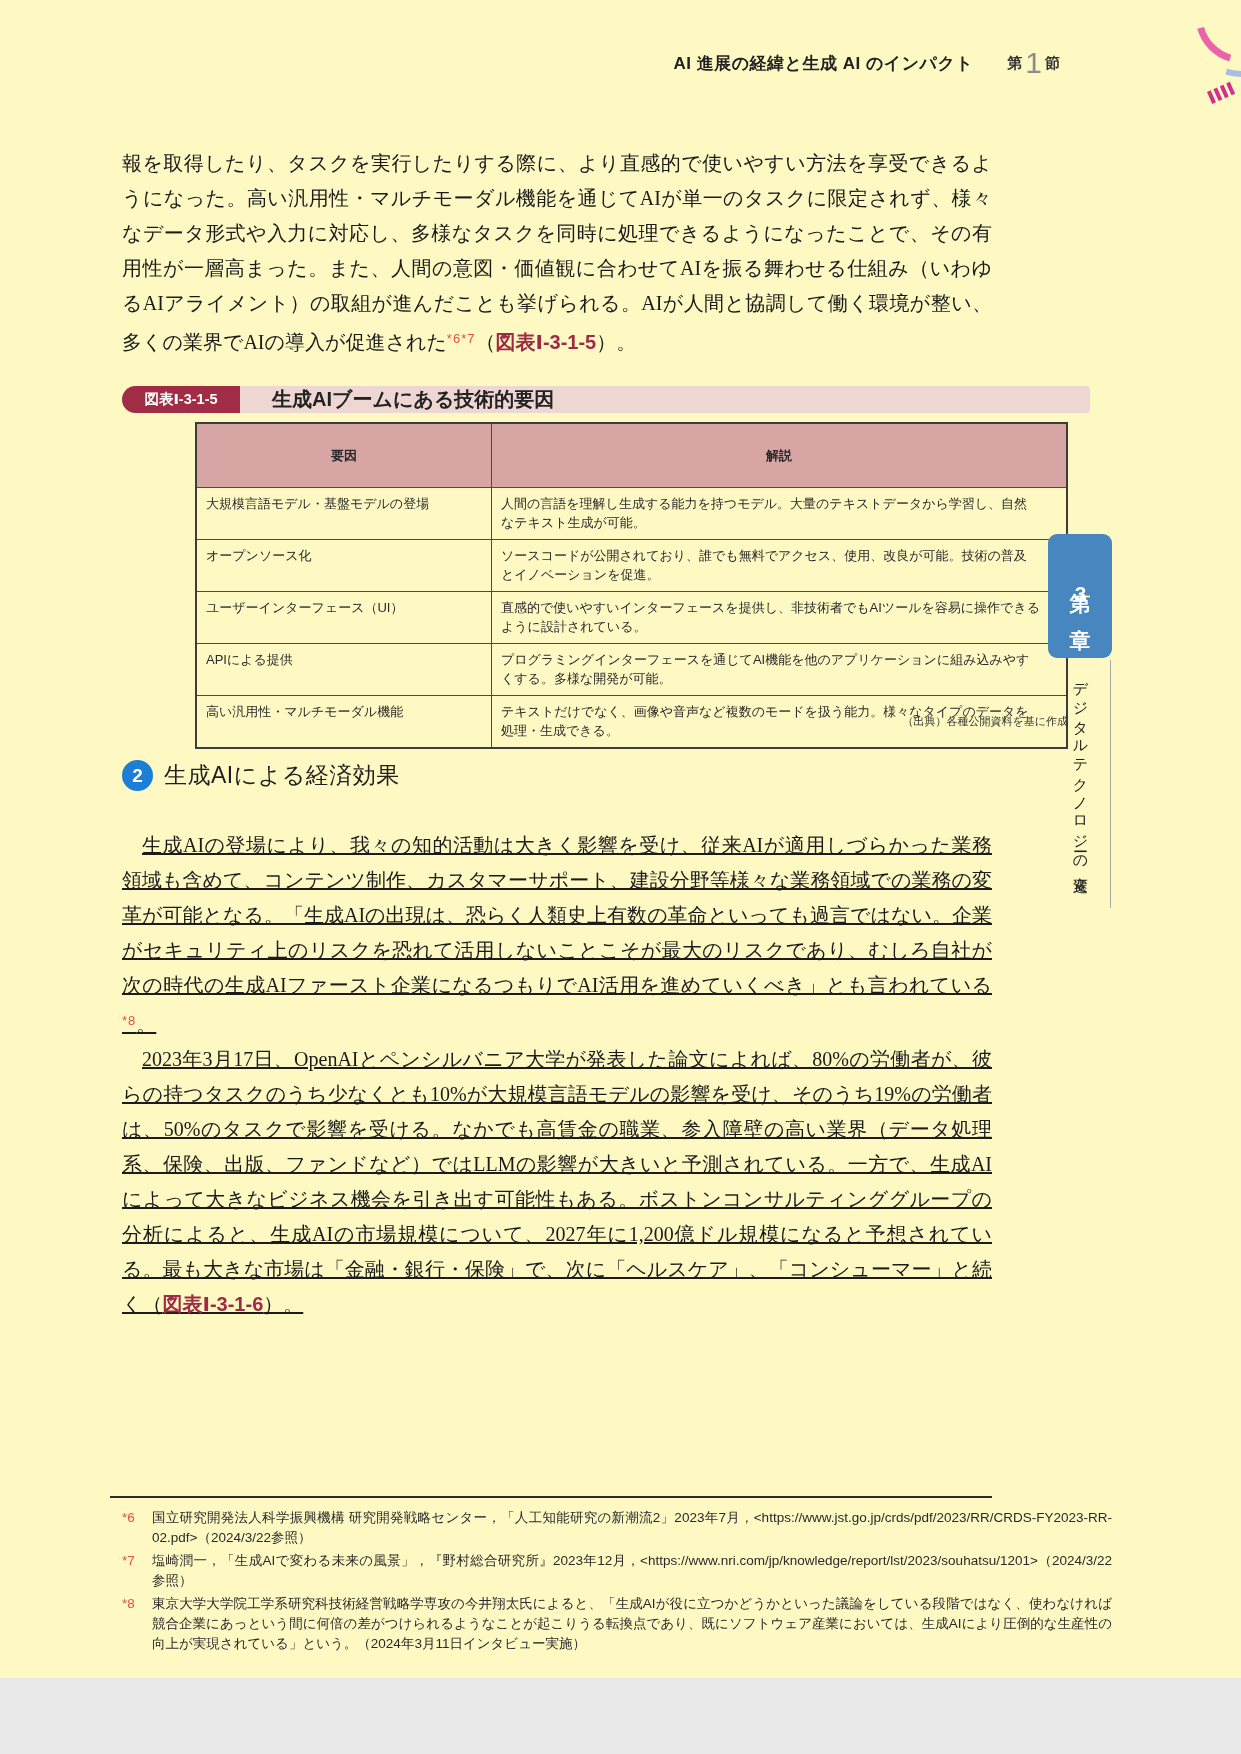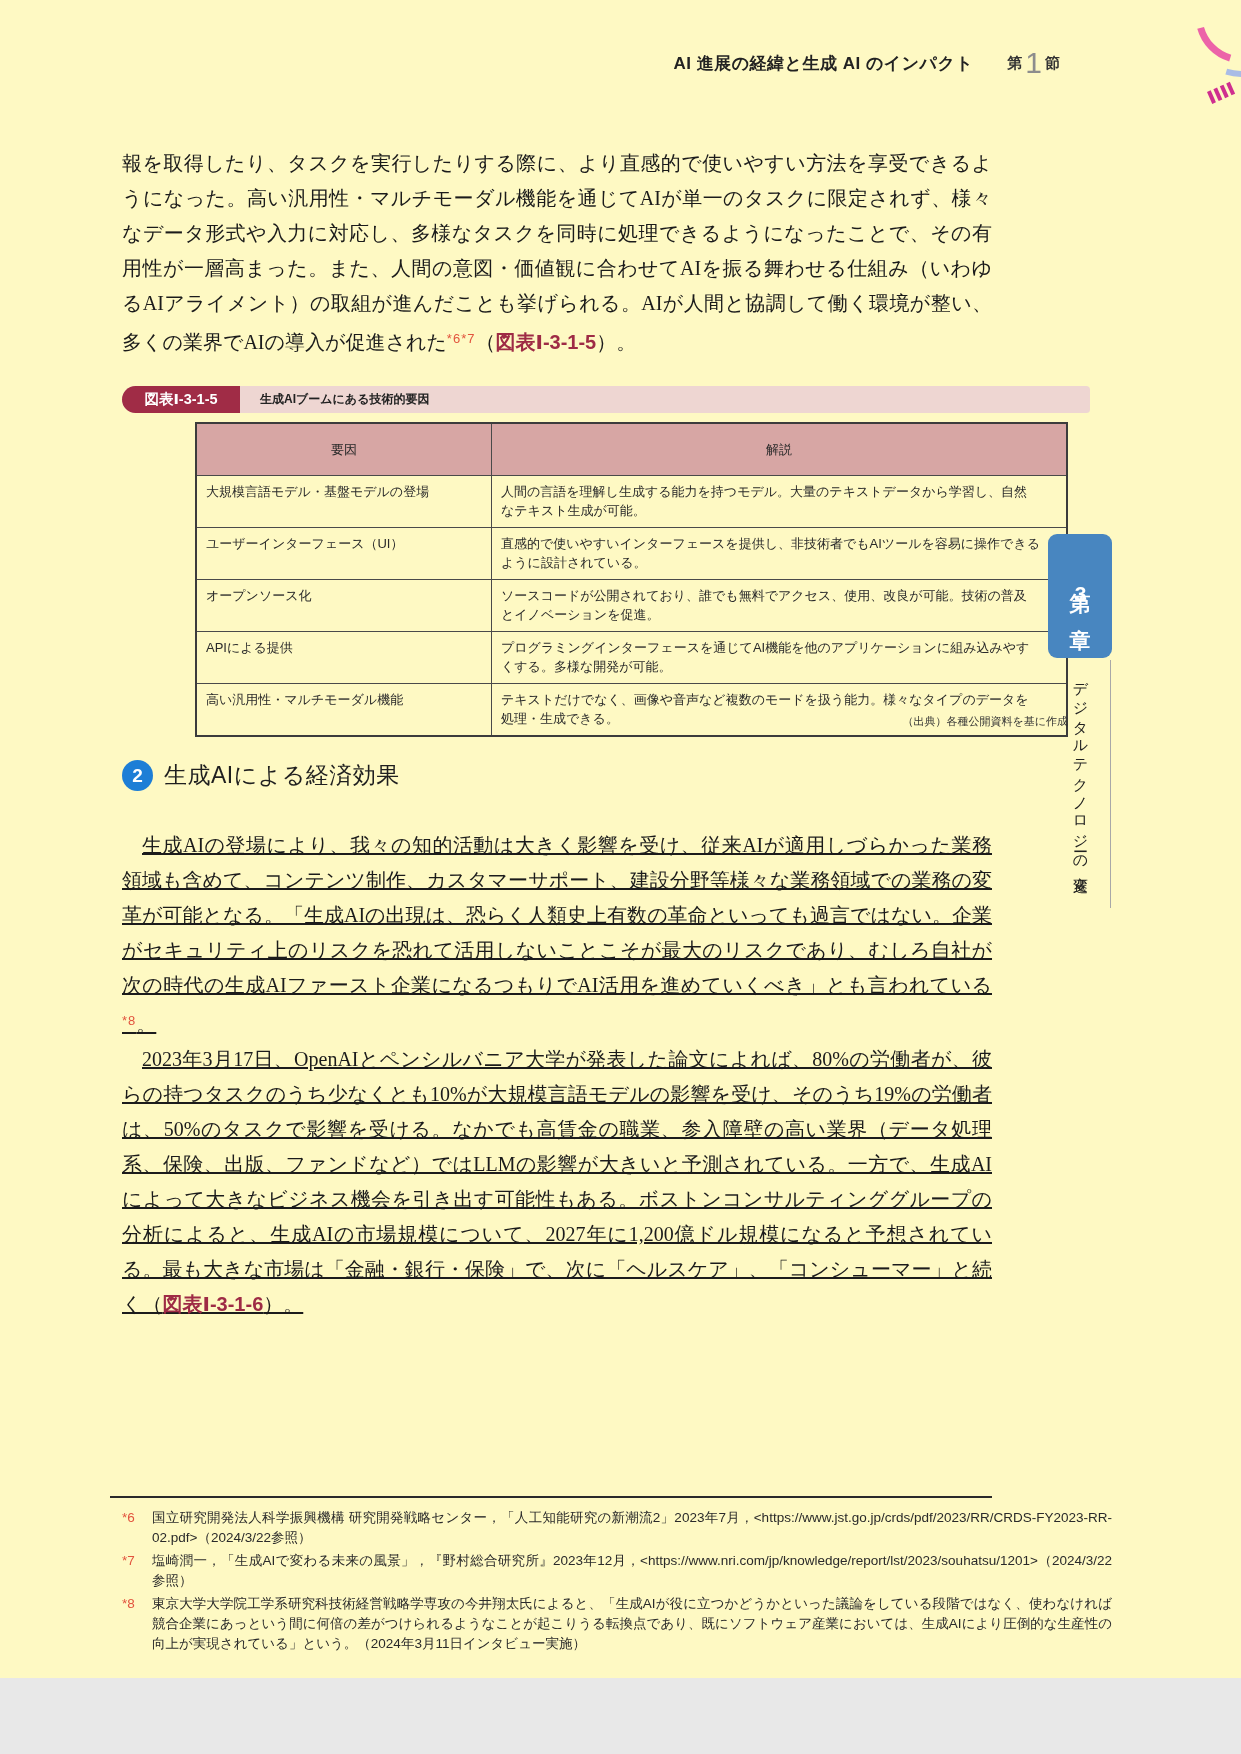--- a/index.html
+++ b/index.html
@@ -26,28 +26,28 @@
   .ref{color:#e2543e;font-size:13px;font-family:"Liberation Sans","DejaVu Sans",sans-serif;
        vertical-align:6px;letter-spacing:1px;}
   .fig-link{font-family:"Liberation Sans","DejaVu Sans",sans-serif;font-weight:bold;color:#9e2b45;}
 
   
   .fig-caption{position:absolute;top:386px;left:122px;width:968px;height:27px;
                background:#eed6d2;border-radius:14px 4px 4px 14px;display:flex;align-items:center;}
   .fig-badge{height:27px;min-width:118px;background:#a02c46;border-radius:14px 0 0 14px;
              color:#fff;font-size:14.5px;font-weight:bold;display:flex;align-items:center;
              justify-content:center;padding:0 10px;box-sizing:border-box;}
-  .fig-title{font-size:12px;font-weight:bold;color:#222;padding-left:20px;}
+  .fig-title{font-size:20px;font-weight:bold;color:#222;padding-left:32px;}
 
   
   .factors-table{position:absolute;top:422px;left:195px;width:873px;border-collapse:collapse;
                  font-size:13px;line-height:19px;color:#2a2a2a;}
   .factors-table,.factors-table th,.factors-table td{border:1px solid #4a4a4a;}
   .factors-table{border:2px solid #3c3c3c;}
-  .factors-table th{background:#d7a6a4;font-weight:400;height:27px;padding:12px 8px;}
+  .factors-table th{background:#d7a6a4;font-weight:700;height:27px;padding:18px 8px;}
   .factors-table th:first-child{width:278px;}
   .factors-table td{padding:6px 26px 7px 9px;vertical-align:top;height:50px;box-sizing:border-box;}
 
   .fig-source{position:absolute;top:714px;left:195px;width:873px;text-align:right;
               font-size:11px;color:#333;}
 
   
   .sec-heading{position:absolute;top:760px;left:122px;display:flex;align-items:center;}
   .sec-circle{width:31px;height:31px;border-radius:50%;background:#1d7ed6;color:#fff;
               font-size:19px;font-weight:bold;display:flex;align-items:center;justify-content:center;}
@@ -119,26 +119,26 @@
         <th>要因</th>
         <th>解説</th>
       </tr>
     </thead>
     <tbody>
       <tr>
         <td>大規模言語モデル・基盤モデルの登場</td>
         <td>人間の言語を理解し生成する能力を持つモデル。大量のテキストデータから学習し、自然なテキスト生成が可能。</td>
       </tr>
       <tr>
+        <td>オープンソース化</td>
+        <td>ソースコードが公開されており、誰でも無料でアクセス、使用、改良が可能。技術の普及とイノベーションを促進。</td>
+      </tr>
+      <tr>
         <td>ユーザーインターフェース（UI）</td>
         <td>直感的で使いやすいインターフェースを提供し、非技術者でもAIツールを容易に操作できるように設計されている。</td>
-      </tr>
-      <tr>
-        <td>オープンソース化</td>
-        <td>ソースコードが公開されており、誰でも無料でアクセス、使用、改良が可能。技術の普及とイノベーションを促進。</td>
       </tr>
       <tr>
         <td>APIによる提供</td>
         <td>プログラミングインターフェースを通じてAI機能を他のアプリケーションに組み込みやすくする。多様な開発が可能。</td>
       </tr>
       <tr>
         <td>高い汎用性・マルチモーダル機能</td>
         <td>テキストだけでなく、画像や音声など複数のモードを扱う能力。様々なタイプのデータを処理・生成できる。</td>
       </tr>
     </tbody>

